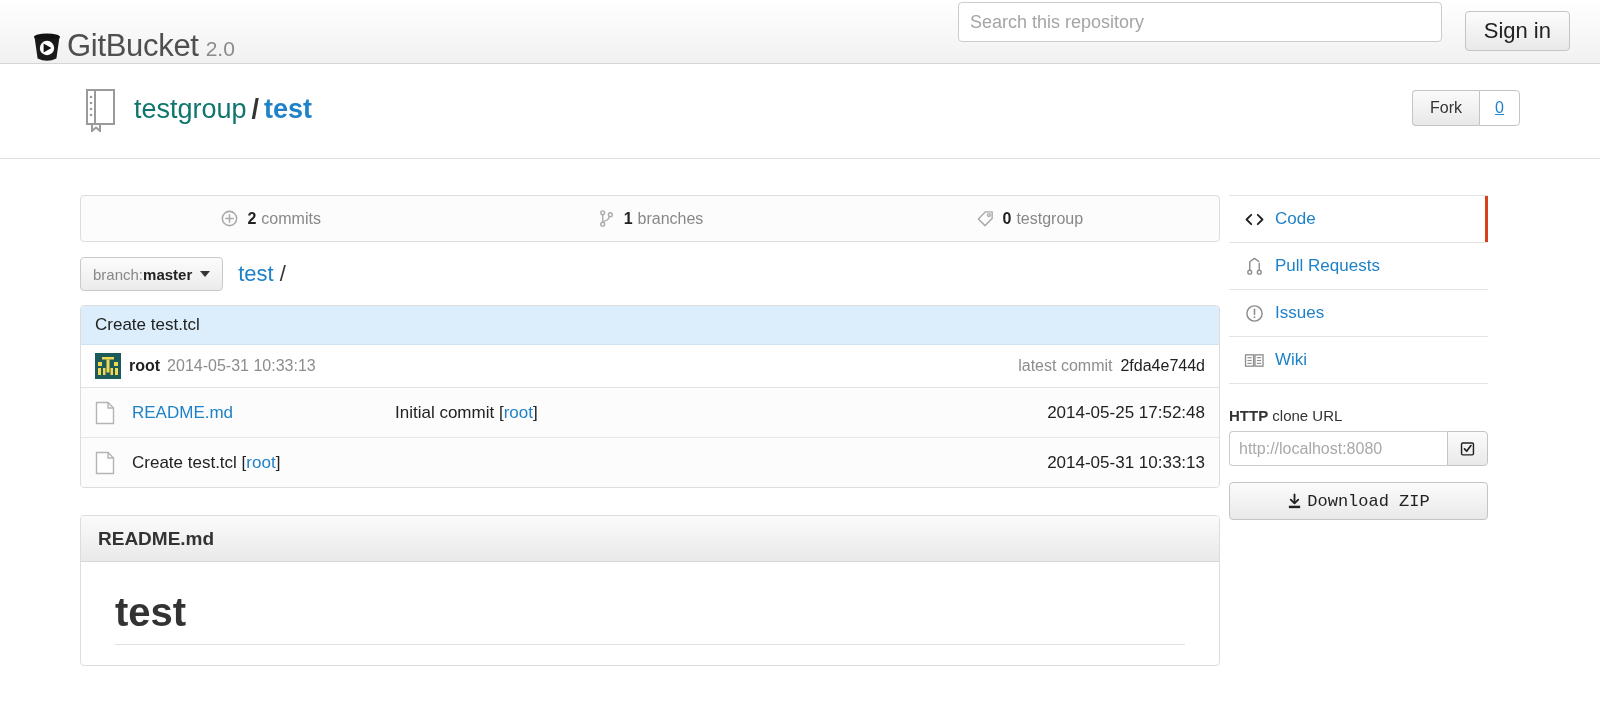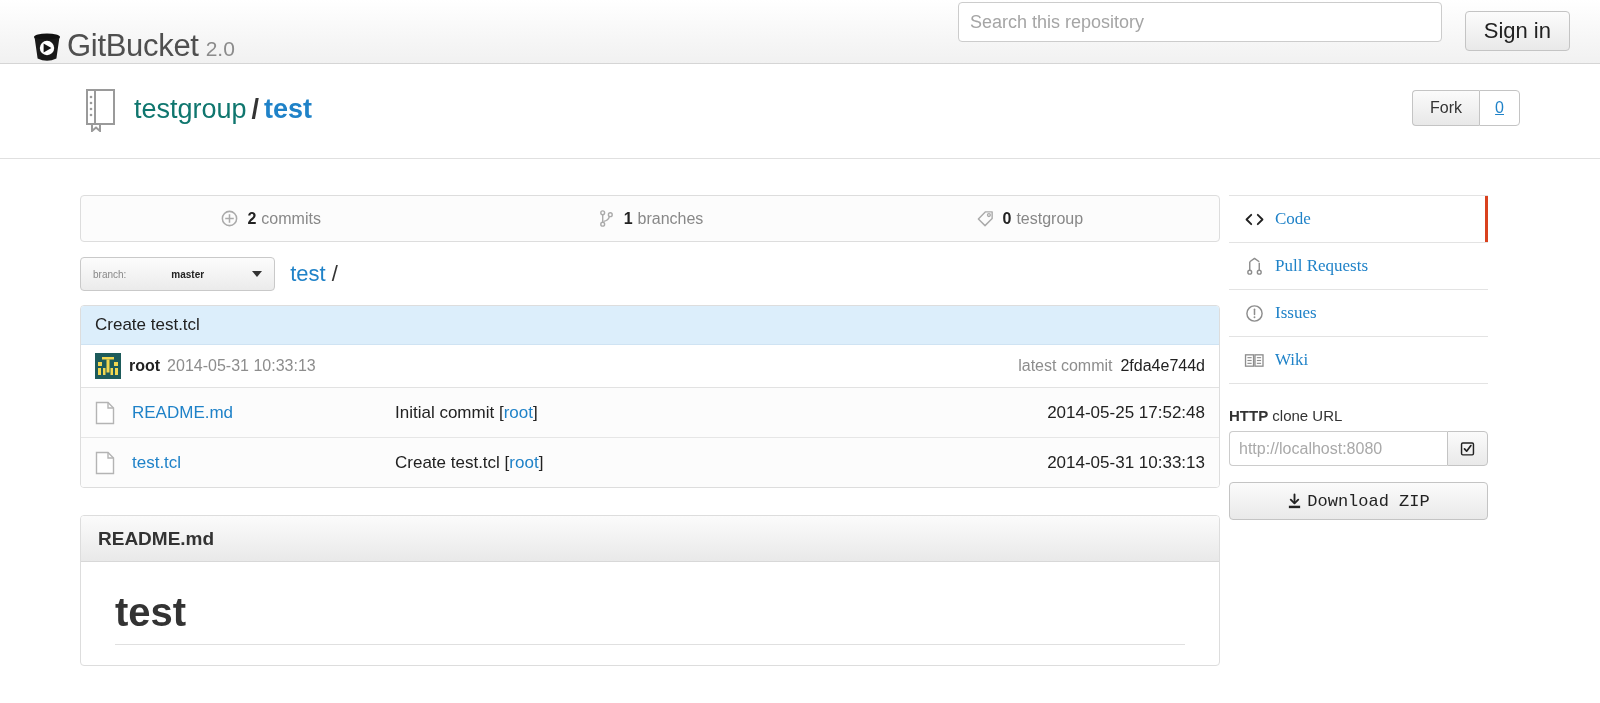--- a/index.html
+++ b/index.html
@@ -189,28 +189,27 @@
     align-items: center;
     height: 34px;
   }
   .branch-btn {
     height: 34px;
     box-sizing: border-box;
     padding: 0 12px;
     border: 1px solid #c9c9c9;
     border-radius: 4px;
     background: linear-gradient(to bottom, #fcfcfc 0%, #ebebeb 100%);
-    font-size: 10px;
+    font-size: 15px;
     color: #888888;
     display: flex;
     align-items: center;
     cursor: pointer;
-    gap: 40px;
-  }
-  .branch-btn b { color: #222222; margin-left: 5px; }
+  }
+  .branch-btn b { color: #222222; }
   .caret {
     display: inline-block;
     margin-left: 8px;
     width: 0; height: 0;
     border-left: 5px solid transparent;
     border-right: 5px solid transparent;
     border-top: 6px solid #333333;
   }
   .path-crumb {
     margin-left: 15px;
@@ -317,21 +316,20 @@
     display: flex;
     align-items: center;
     height: 46px;
     padding-left: 14px;
     border-bottom: 1px solid #e3e3e3;
     font-size: 17px;
     color: #1f82c8;
     text-decoration: none;
     cursor: pointer;
     background: #ffffff;
-    font-family: Liberation Serif, serif;
   }
   .sidenav-item.active::after {
     content: "";
     position: absolute;
     right: 0; top: 0; bottom: 0;
     width: 3px;
     background: #d9411e;
   }
   .sidenav-item .ico {
     width: 22px;
@@ -530,21 +528,20 @@
         <span class="fdate">2014-05-25 17:52:48</span>
       </div>
 
       <div class="frow">
         <span class="file-icon">
           <svg viewBox="0 0 20 24" width="20" height="24">
             <path d="M1.5 1.5 L13 1.5 L18.5 7 L18.5 22.5 L1.5 22.5 Z" fill="#ffffff" stroke="#b4b4b4" stroke-width="1.4"></path>
             <path d="M13 1.5 L13 7 L18.5 7" fill="none" stroke="#b4b4b4" stroke-width="1.4"></path>
           </svg>
         </span>
-        <a href="#" class="fname">test.tcl</a>
         <span class="fmsg"><span>Create test.tcl </span><span>[</span><a href="#">root</a><span>]</span></span>
         <span class="fdate">2014-05-31 10:33:13</span>
       </div>
     </div>
 
     <div class="readme">
       <div class="readme-head">README.md</div>
       <div class="readme-body">
         <h1>test</h1>
       </div>

